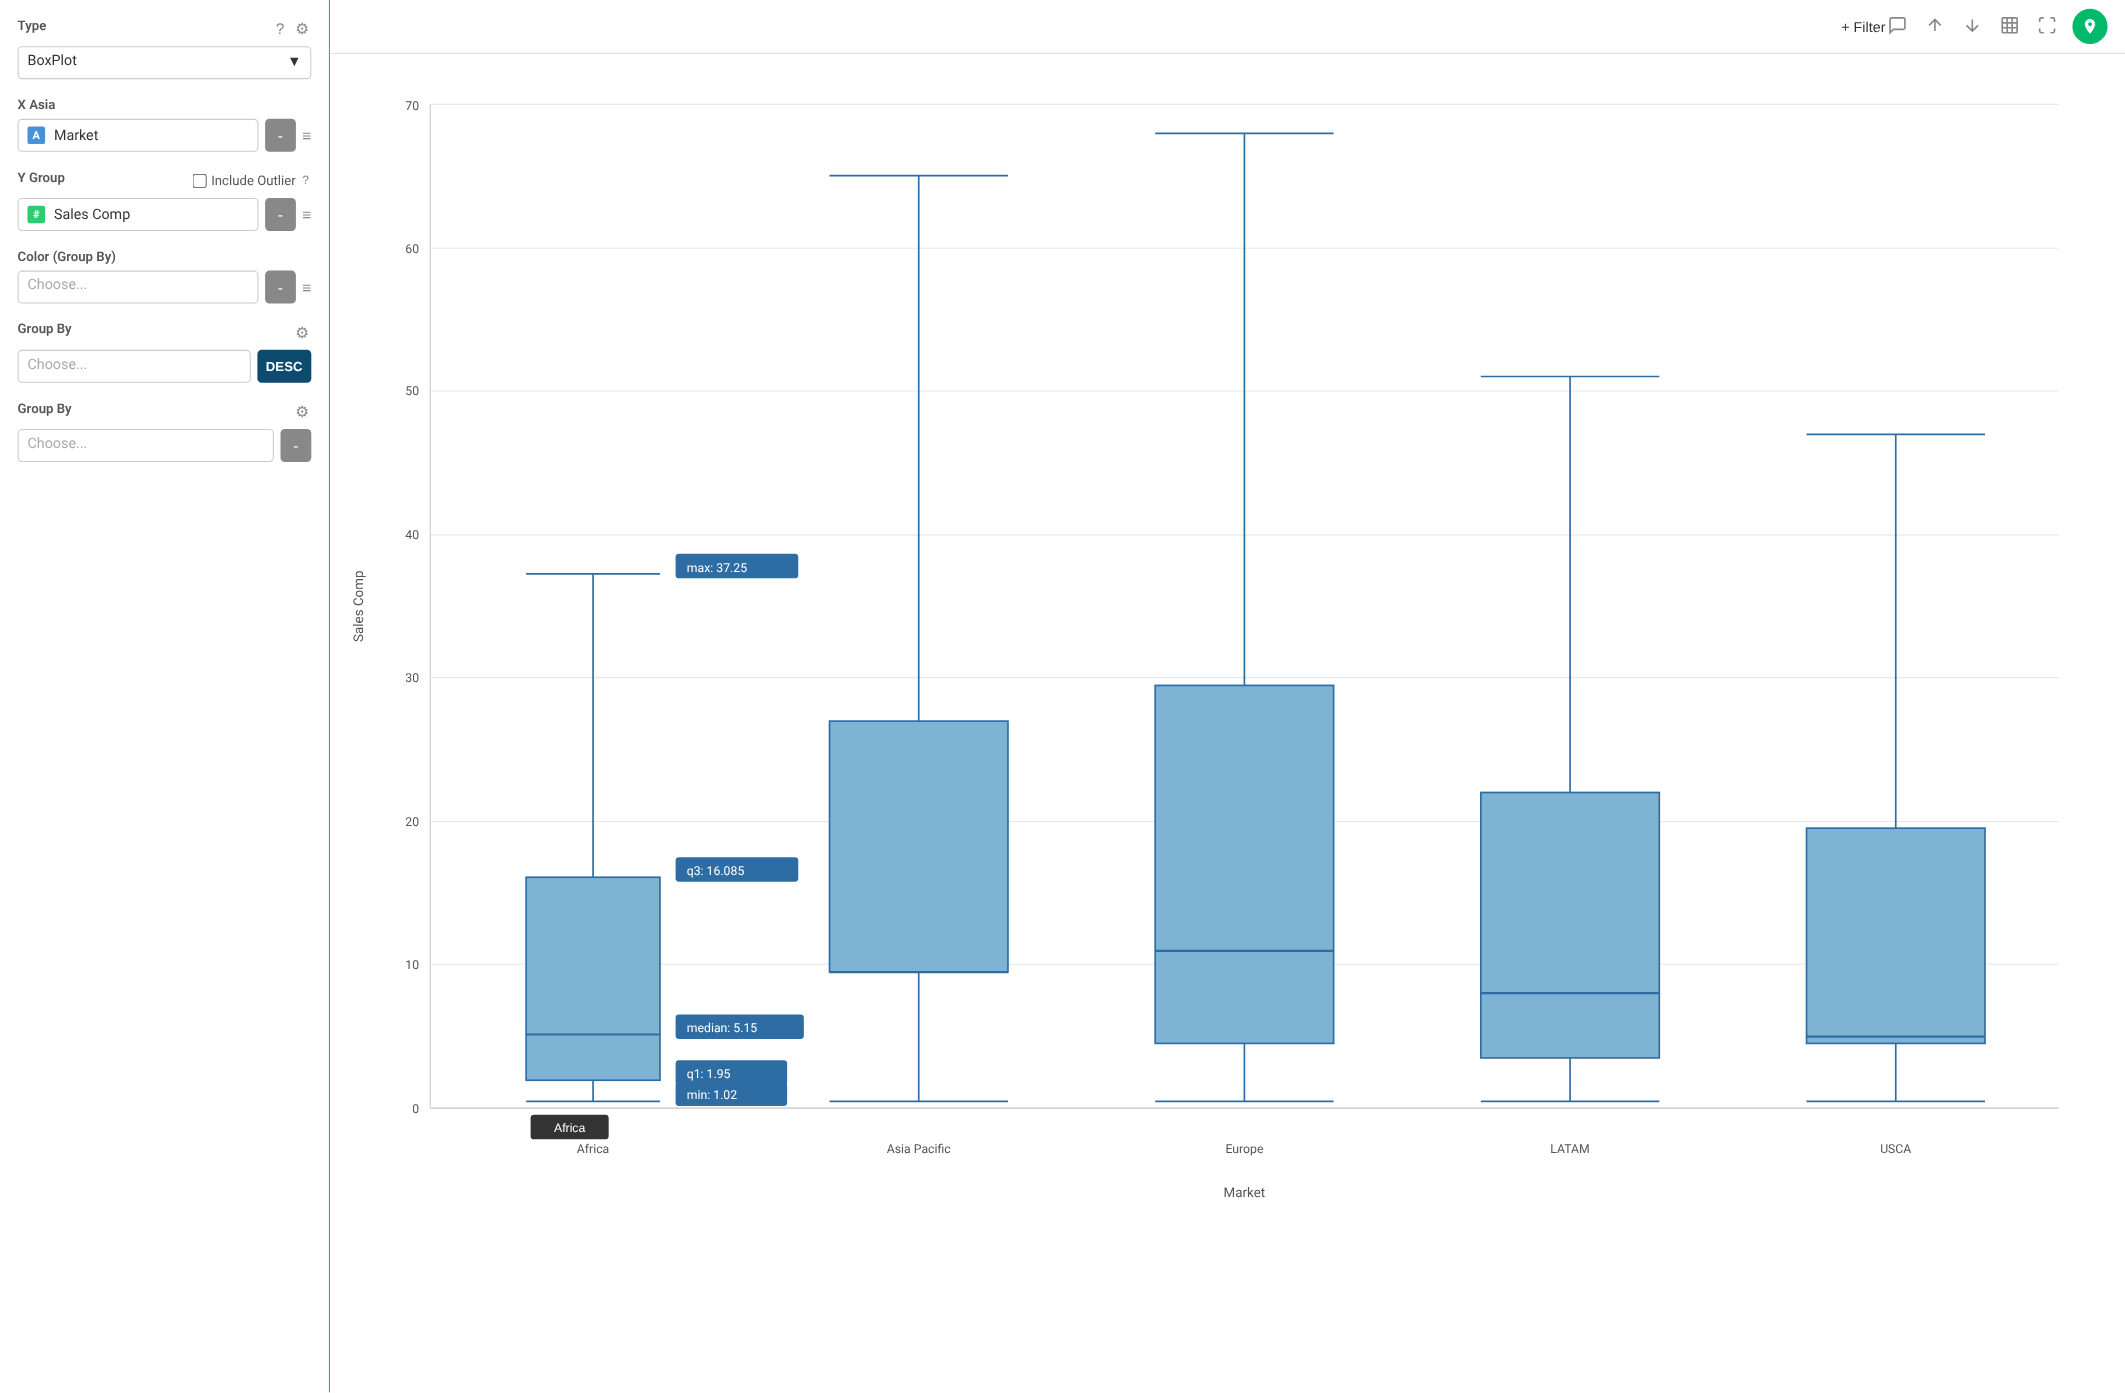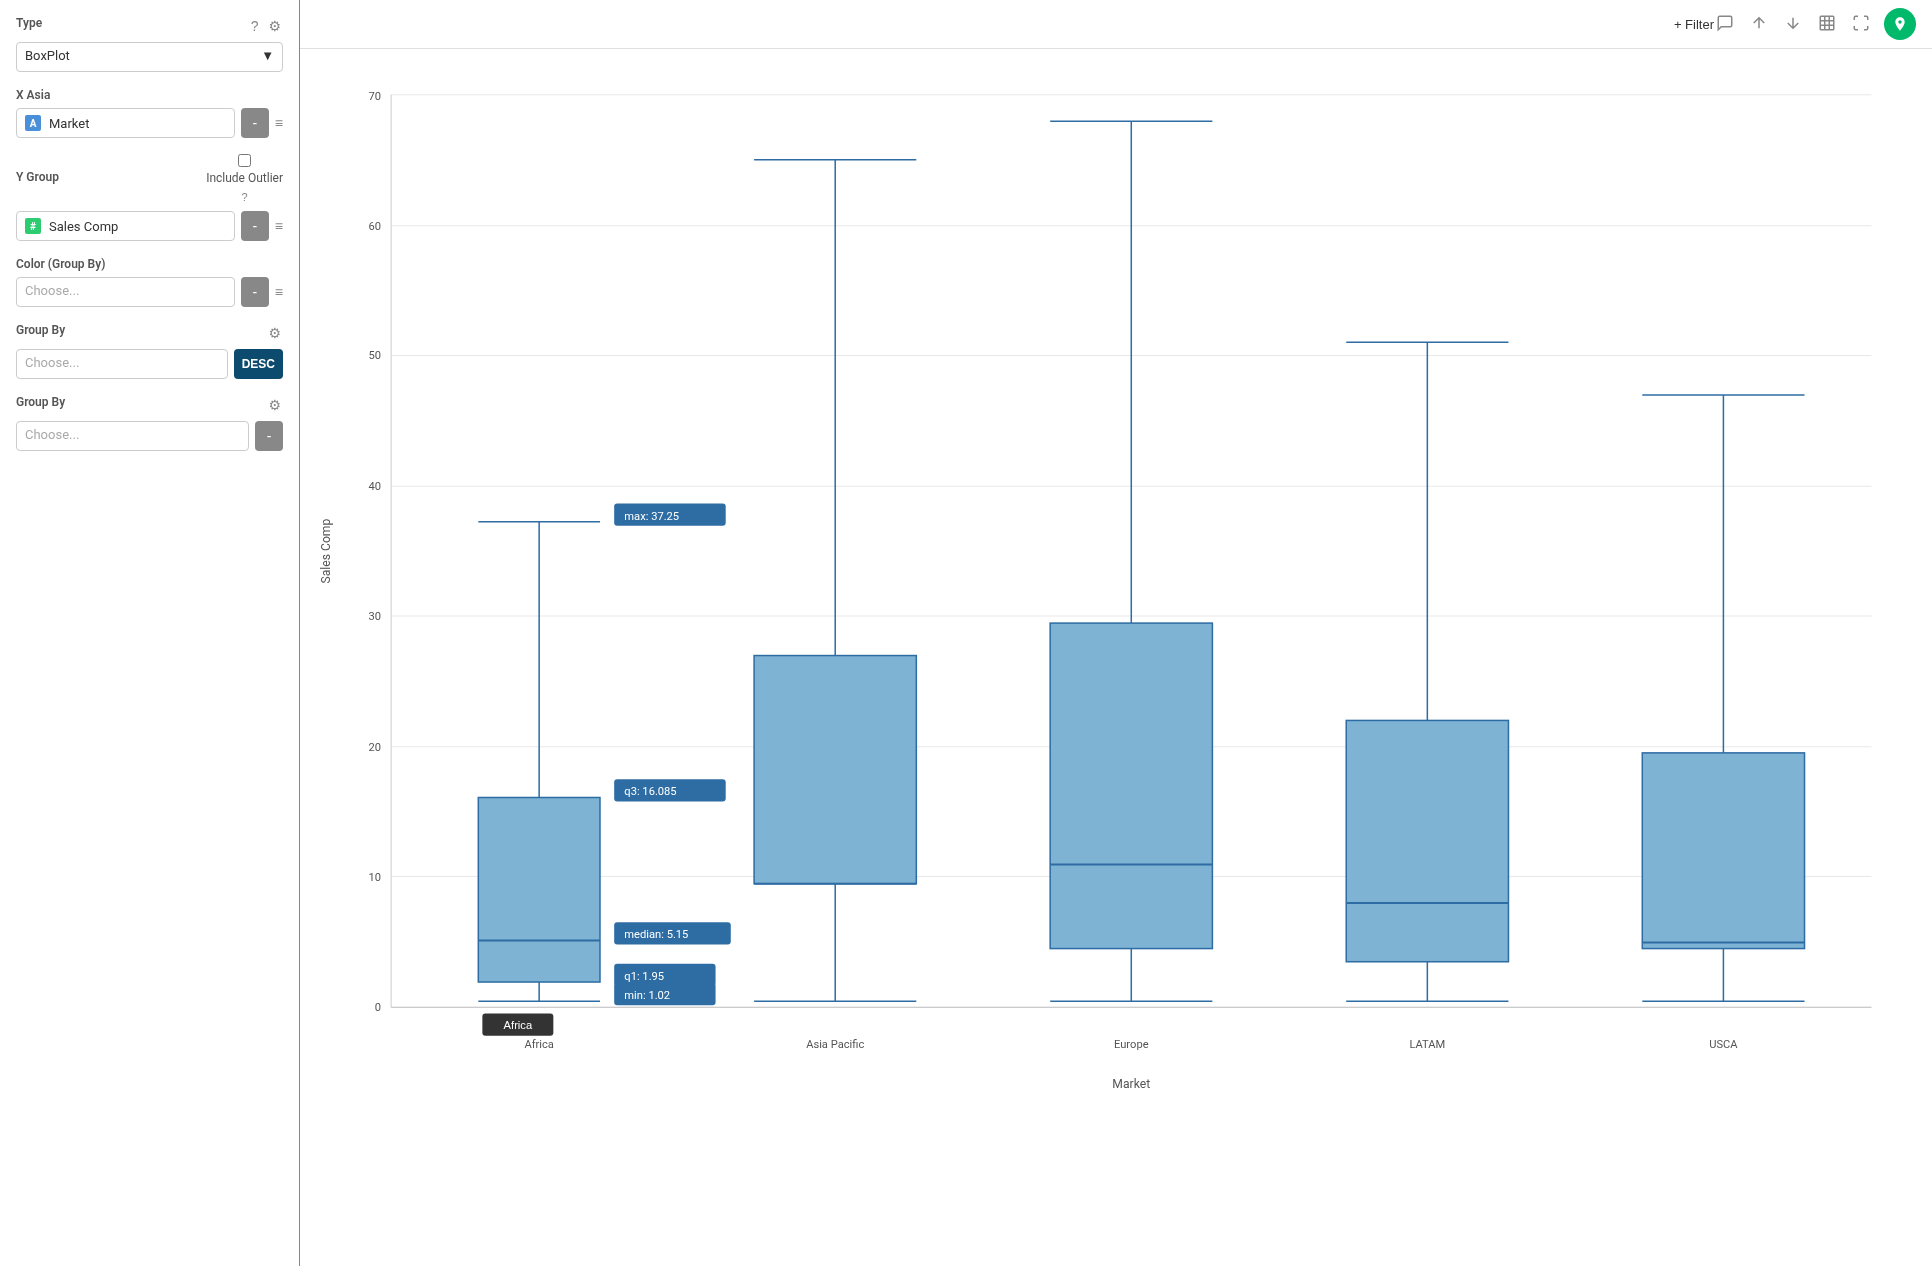--- a/index.html
+++ b/index.html
@@ -120,21 +120,20 @@
       font-size: 14px;
       padding: 2px;
     }
 
     .checkbox-label {
       display: flex;
       align-items: center;
       gap: 4px;
       font-size: 12px;
       color: #555;
-      flex-direction: column;
     }
 
     .main-content {
       flex: 1;
       display: flex;
       flex-direction: column;
       overflow: hidden;
     }
 
     .toolbar {

